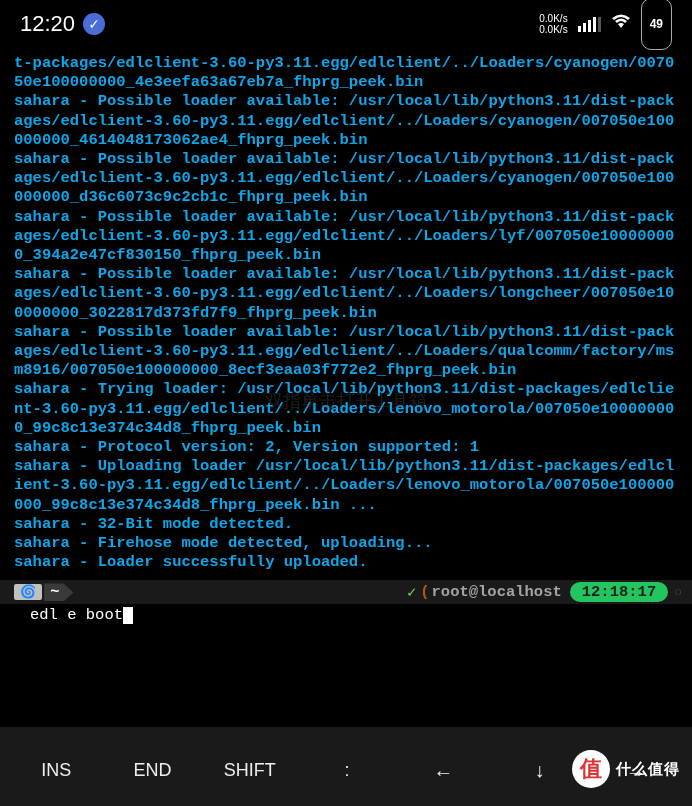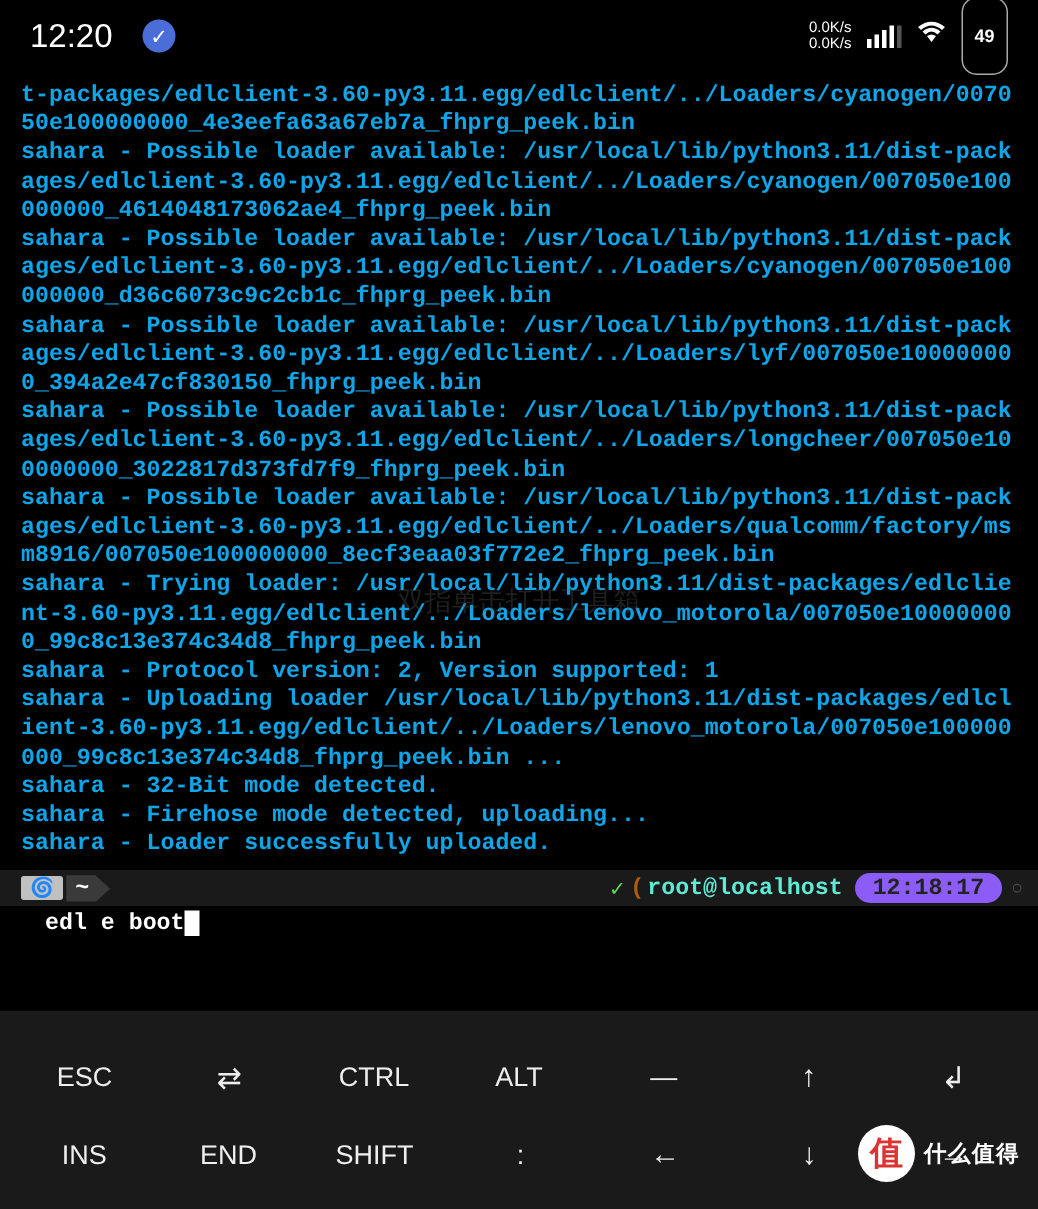--- a/index.html
+++ b/index.html
@@ -20,21 +20,21 @@
       display: flex;
       align-items: center;
       justify-content: space-between;
       padding: 0 20px;
       color: #fff;
       font-family: sans-serif;
     }
     .status-left {
       display: flex;
       align-items: center;
-      gap: 20px;
+      gap: 8px;
     }
     .status-time {
       font-size: 22px;
       font-weight: 400;
     }
     .status-check {
       width: 22px;
       height: 22px;
       background: #4a6dd8;
       border-radius: 50%;
@@ -116,41 +116,41 @@
       flex: 1;
     }
     .check-mark {
       color: #5fd75f;
       margin-right: 4px;
     }
     .paren {
       color: #af5f00;
     }
     .user-prompt {
-      color: #5eead4;
+      color: #a3a3a3;
       margin: 0 2px;
     }
     .time-badge {
-      background: #8b5cf6;
+      background: #22c55e;
       color: #222;
       border-radius: 12px;
       padding: 1px 12px;
       margin: 0 6px;
     }
     .clock-ico {
       color: #555;
       margin-right: 10px;
       font-size: 13px;
     }
     .input-line {
       color: #fff;
       padding: 2px 14px 6px 30px;
       font-family: 'Courier New', monospace;
       font-size: 15.5px;
-      font-weight: bold;
+      font-weight: normal;
     }
     .cursor {
       display: inline-block;
       width: 10px;
       height: 17px;
       background: #fff;
       vertical-align: text-bottom;
     }
     .keyboard {
       background: #1a1a1a;
@@ -271,29 +271,20 @@
   <span class="time-badge">12:18:17</span>
   <span class="clock-ico">○</span>
 </div>
 
 <div class="input-line">
   <span>edl e boot</span><span class="cursor"></span>
 </div>
 
 <div class="keyboard">
   <div class="kb-row">
-    <span class="kb-key">ESC</span>
-    <span class="kb-key kb-icon">⇄</span>
-    <span class="kb-key">CTRL</span>
-    <span class="kb-key">ALT</span>
-    <span class="kb-key">—</span>
-    <span class="kb-key kb-icon">↑</span>
-    <span class="kb-key kb-icon">↲</span>
-  </div>
-  <div class="kb-row">
     <span class="kb-key">INS</span>
     <span class="kb-key">END</span>
     <span class="kb-key">SHIFT</span>
     <span class="kb-key">:</span>
     <span class="kb-key kb-icon">←</span>
     <span class="kb-key kb-icon">↓</span>
     <span class="kb-key kb-icon">→</span>
   </div>
 </div>
 

